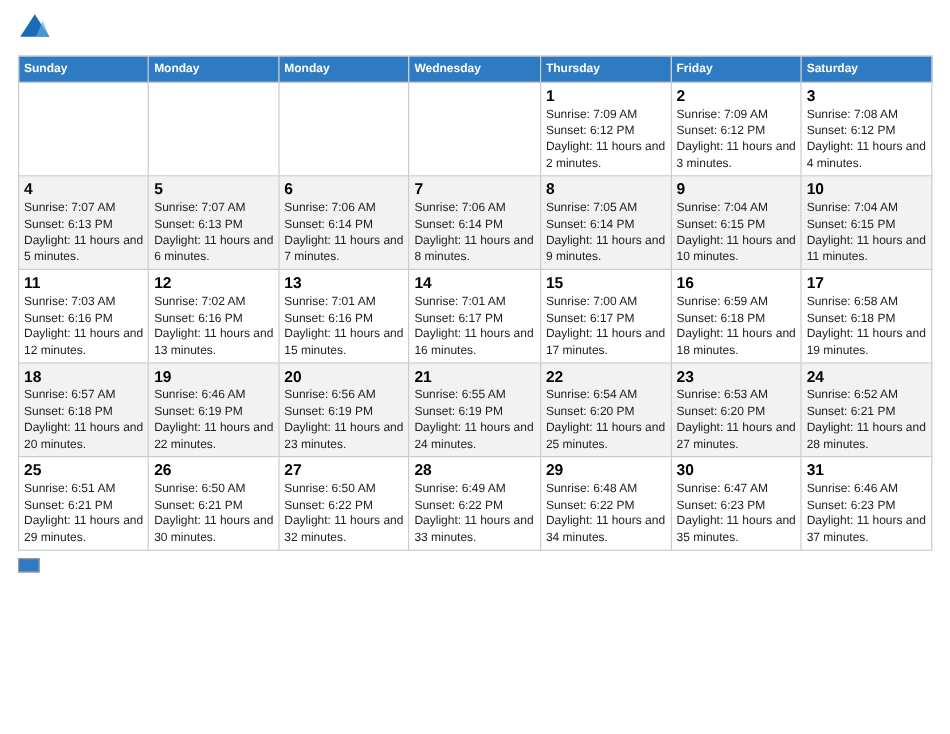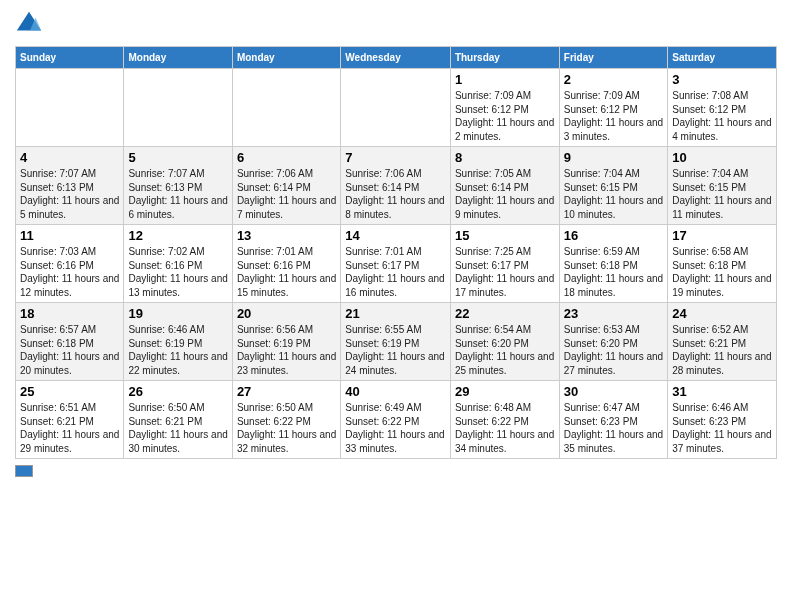--- a/index.html
+++ b/index.html
@@ -231,21 +231,21 @@
         </td>
         <td>
           <div class="day-num">14</div>
           <div class="day-info">Sunrise: 7:01 AM
 Sunset: 6:17 PM
 Daylight: 11 hours
 and 16 minutes.</div>
         </td>
         <td>
           <div class="day-num">15</div>
-          <div class="day-info">Sunrise: 7:25 AM
+          <div class="day-info">Sunrise: 7:00 AM
 Sunset: 6:17 PM
 Daylight: 11 hours
 and 17 minutes.</div>
         </td>
         <td>
           <div class="day-num">16</div>
           <div class="day-info">Sunrise: 6:59 AM
 Sunset: 6:18 PM
 Daylight: 11 hours
 and 18 minutes.</div>
@@ -325,21 +325,21 @@
 and 30 minutes.</div>
         </td>
         <td>
           <div class="day-num">27</div>
           <div class="day-info">Sunrise: 6:50 AM
 Sunset: 6:22 PM
 Daylight: 11 hours
 and 32 minutes.</div>
         </td>
         <td>
-          <div class="day-num">40</div>
+          <div class="day-num">28</div>
           <div class="day-info">Sunrise: 6:49 AM
 Sunset: 6:22 PM
 Daylight: 11 hours
 and 33 minutes.</div>
         </td>
         <td>
           <div class="day-num">29</div>
           <div class="day-info">Sunrise: 6:48 AM
 Sunset: 6:22 PM
 Daylight: 11 hours

